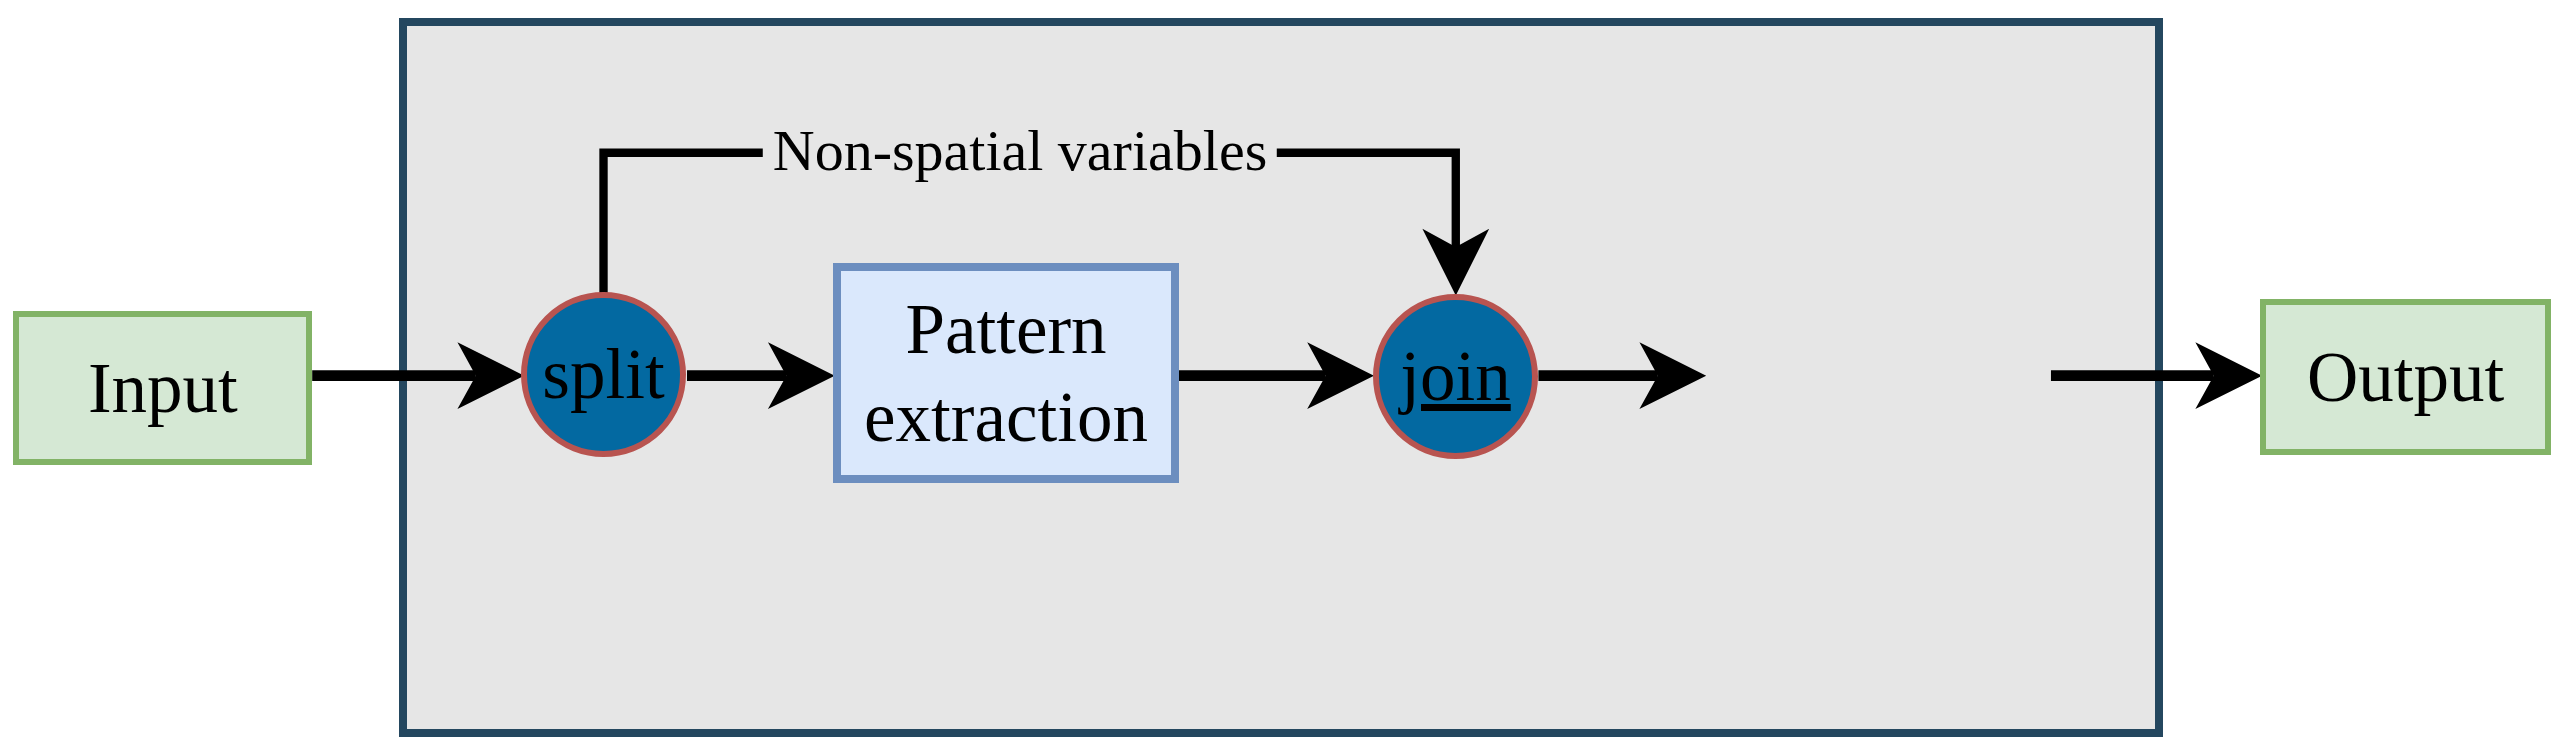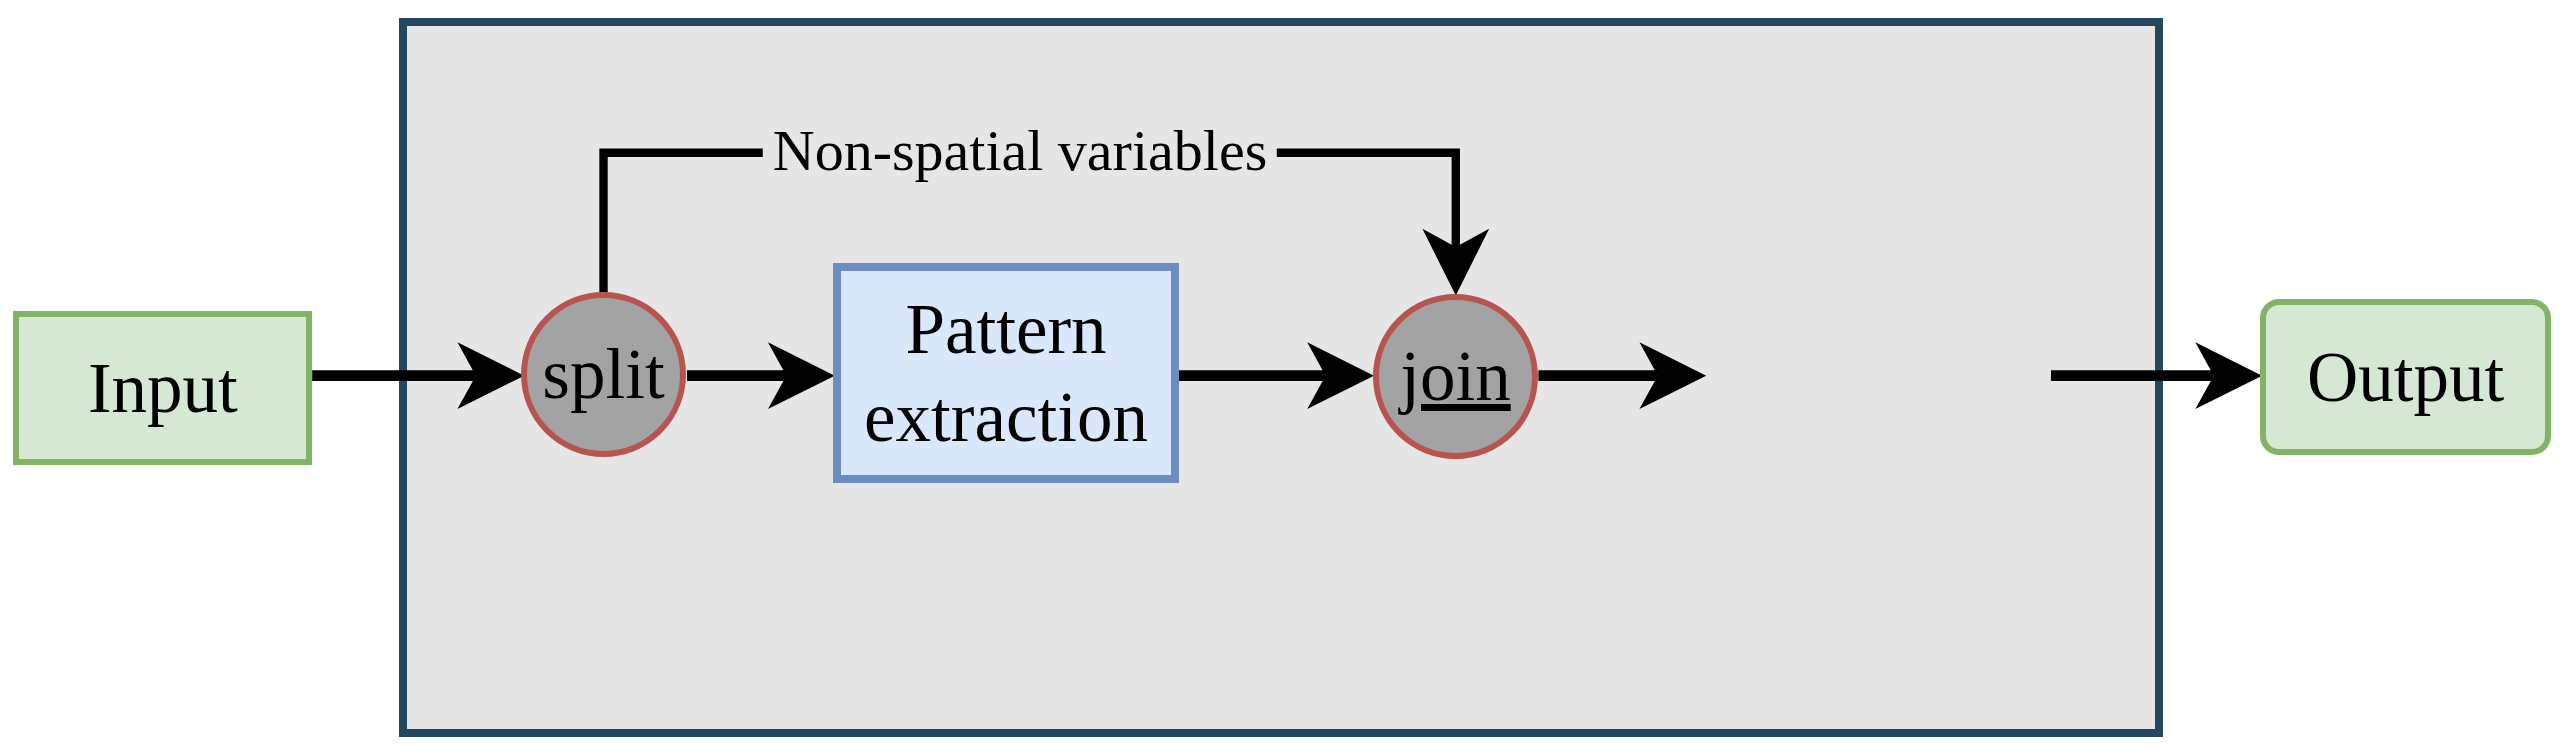--- a/index.html
+++ b/index.html
@@ -48,27 +48,27 @@
   }
   .node-terminal {
     background: #d5e8d4;
     border: 6.7px solid #82b366;
   }
   .node-process {
     background: #dae8fc;
     border: 8.3px solid #6c8ebf;
   }
   .node-op {
-    background: #a3a3a3;
+    background: #0369a1;
     border: 6.7px solid #b85450;
     border-radius: 50%;
   }
 
   #node-input     { left: 13.4px;   top: 299px; width: 299px; height: 154px; margin-top: 12px; }
-  #node-output    { left: 2260px; top: 299px; width: 291px; height: 156px; border-radius: 19px; }
+  #node-output    { left: 2260px; top: 299px; width: 291px; height: 156px; }
   #node-pattern   { left: 833px;  top: 263px; width: 346px; height: 220px; padding: 0 11px; }
   #node-inference { left: 1705px; top: 263px; width: 346px; height: 220px; }
   #node-split     { left: 521px;  top: 292px; width: 165px; height: 165px; }
   #node-join      { left: 1373px; top: 294px; width: 165px; height: 165px; text-decoration: underline; }
 
   
   .edge-label {
     position: absolute;
     left: 1020px; top: 153px;
     transform: translate(-50%, -54%);

